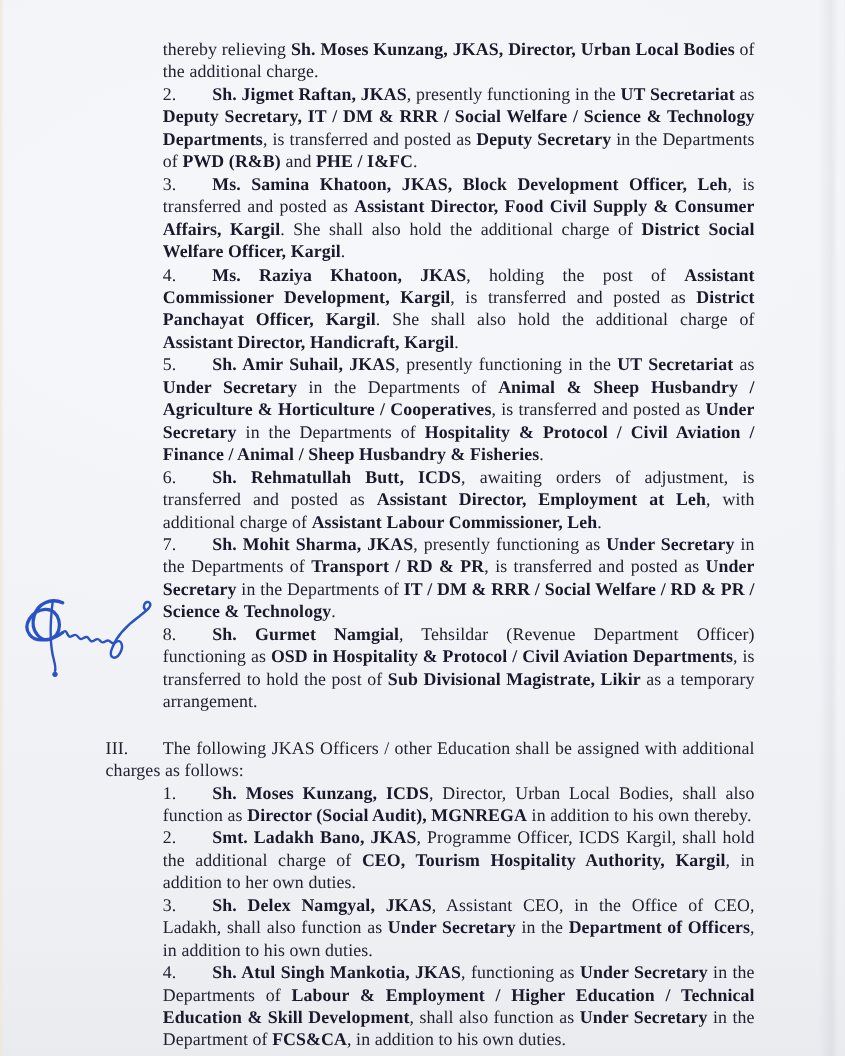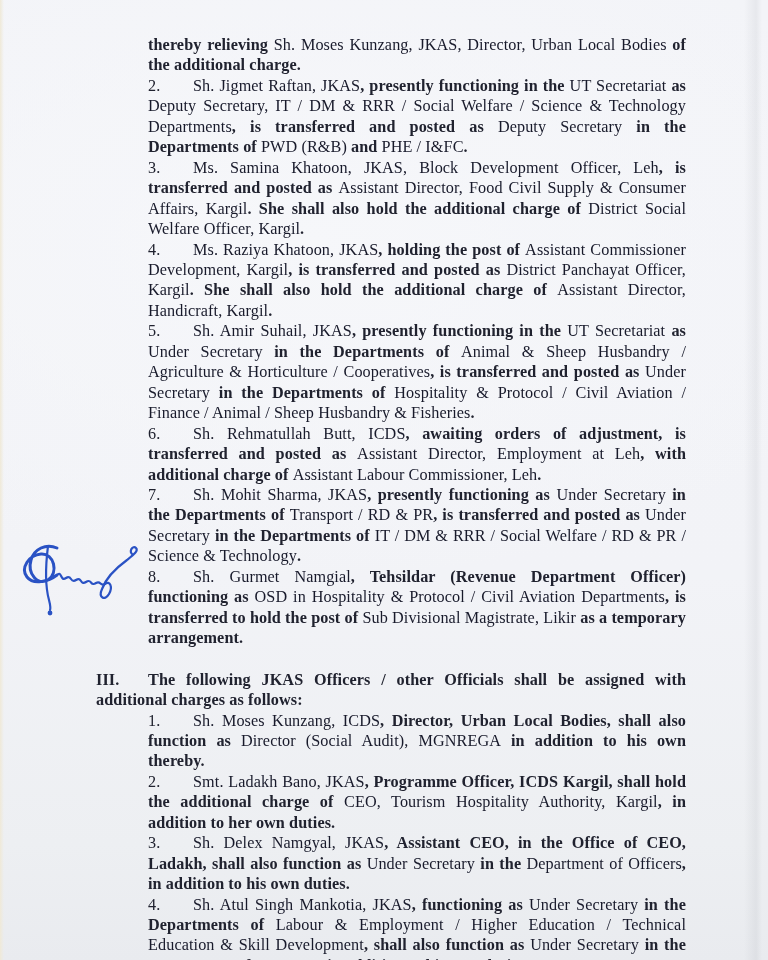--- a/index.html
+++ b/index.html
@@ -24,23 +24,23 @@
     width: 538px;
     font-size: 16.2px;
     line-height: 20.45px;
     color: #20222f;
     text-align: justify;
     letter-spacing: 0.1px;
   }
   p.para { margin: 0; padding: 0; }
   p.sec3 { margin-left: -52px; margin-top: 21px; }
   .num { display: inline-block; width: 45px; }
-  p.sec3 .num { width: 52px; font-weight: bold; }
-  .b { font-weight: normal; color: #181a2b; }
-  .r { font-weight: bold; margin-top: 28px; }
+  p.sec3 .num { width: 52px; font-weight: normal; }
+  .b { font-weight: bold; color: #181a2b; }
+  .r { font-weight: normal; margin-top: 28px; }
   .signature {
     position: absolute;
     left: 10px; top: 540px;
     width: 136px; height: 82px;
   }
   .signature path { stroke: #2a52c4; stroke-width: 3; fill: none; stroke-linecap: round; stroke-linejoin: round; }
   .signature .thin { stroke-width: 2.2; }
   .signature .dot { fill: #2a52c4; stroke: none; }
 </style>
 </head>
@@ -58,20 +58,20 @@
 
   <div class="content">
     <p class="para"><span class="r">thereby relieving </span><span class="b">Sh. Moses Kunzang, JKAS, Director, Urban Local Bodies</span><span class="r"> of the additional charge.</span></p>
     <p class="para"><span class="num">2.</span><span class="b">Sh. Jigmet Raftan, JKAS</span><span class="r">, presently functioning in the </span><span class="b">UT Secretariat</span><span class="r"> as </span><span class="b">Deputy Secretary, IT / DM &amp; RRR / Social Welfare / Science &amp; Technology Departments</span><span class="r">, is transferred and posted as </span><span class="b">Deputy Secretary</span><span class="r"> in the Departments of </span><span class="b">PWD (R&amp;B)</span><span class="r"> and </span><span class="b">PHE / I&amp;FC</span><span class="r">.</span></p>
     <p class="para"><span class="num">3.</span><span class="b">Ms. Samina Khatoon, JKAS, Block Development Officer, Leh</span><span class="r">, is transferred and posted as </span><span class="b">Assistant Director, Food Civil Supply &amp; Consumer Affairs, Kargil</span><span class="r">. She shall also hold the additional charge of </span><span class="b">District Social Welfare Officer, Kargil</span><span class="r">.</span></p>
     <p class="para"><span class="num">4.</span><span class="b">Ms. Raziya Khatoon, JKAS</span><span class="r">, holding the post of </span><span class="b">Assistant Commissioner Development, Kargil</span><span class="r">, is transferred and posted as </span><span class="b">District Panchayat Officer, Kargil</span><span class="r">. She shall also hold the additional charge of </span><span class="b">Assistant Director, Handicraft, Kargil</span><span class="r">.</span></p>
     <p class="para"><span class="num">5.</span><span class="b">Sh. Amir Suhail, JKAS</span><span class="r">, presently functioning in the </span><span class="b">UT Secretariat</span><span class="r"> as </span><span class="b">Under Secretary</span><span class="r"> in the Departments of </span><span class="b">Animal &amp; Sheep Husbandry / Agriculture &amp; Horticulture / Cooperatives</span><span class="r">, is transferred and posted as </span><span class="b">Under Secretary</span><span class="r"> in the Departments of </span><span class="b">Hospitality &amp; Protocol / Civil Aviation / Finance / Animal / Sheep Husbandry &amp; Fisheries</span><span class="r">.</span></p>
     <p class="para"><span class="num">6.</span><span class="b">Sh. Rehmatullah Butt, ICDS</span><span class="r">, awaiting orders of adjustment, is transferred and posted as </span><span class="b">Assistant Director, Employment at Leh</span><span class="r">, with additional charge of </span><span class="b">Assistant Labour Commissioner, Leh</span><span class="r">.</span></p>
     <p class="para"><span class="num">7.</span><span class="b">Sh. Mohit Sharma, JKAS</span><span class="r">, presently functioning as </span><span class="b">Under Secretary</span><span class="r"> in the Departments of </span><span class="b">Transport / RD &amp; PR</span><span class="r">, is transferred and posted as </span><span class="b">Under Secretary</span><span class="r"> in the Departments of </span><span class="b">IT / DM &amp; RRR / Social Welfare / RD &amp; PR / Science &amp; Technology</span><span class="r">.</span></p>
     <p class="para"><span class="num">8.</span><span class="b">Sh. Gurmet Namgial</span><span class="r">, Tehsildar (Revenue Department Officer) functioning as </span><span class="b">OSD in Hospitality &amp; Protocol / Civil Aviation Departments</span><span class="r">, is transferred to hold the post of </span><span class="b">Sub Divisional Magistrate, Likir</span><span class="r"> as a temporary arrangement.</span></p>
-    <p class="para sec3"><span class="num">III.</span><span class="r">The following JKAS Officers / other Officials shall be assigned with additional charges as follows:</span></p>
+    <p class="para sec3"><span class="num">III.</span><span class="r">The following JKAS Officers / other Education shall be assigned with additional charges as follows:</span></p>
     <p class="para"><span class="num">1.</span><span class="b">Sh. Moses Kunzang, ICDS</span><span class="r">, Director, Urban Local Bodies, shall also function as </span><span class="b">Director (Social Audit), MGNREGA</span><span class="r"> in addition to his own thereby.</span></p>
     <p class="para"><span class="num">2.</span><span class="b">Smt. Ladakh Bano, JKAS</span><span class="r">, Programme Officer, ICDS Kargil, shall hold the additional charge of </span><span class="b">CEO, Tourism Hospitality Authority, Kargil</span><span class="r">, in addition to her own duties.</span></p>
     <p class="para"><span class="num">3.</span><span class="b">Sh. Delex Namgyal, JKAS</span><span class="r">, Assistant CEO, in the Office of CEO, Ladakh, shall also function as </span><span class="b">Under Secretary</span><span class="r"> in the </span><span class="b">Department of Officers</span><span class="r">, in addition to his own duties.</span></p>
     <p class="para"><span class="num">4.</span><span class="b">Sh. Atul Singh Mankotia, JKAS</span><span class="r">, functioning as </span><span class="b">Under Secretary</span><span class="r"> in the Departments of </span><span class="b">Labour &amp; Employment / Higher Education / Technical Education &amp; Skill Development</span><span class="r">, shall also function as </span><span class="b">Under Secretary</span><span class="r"> in the Department of </span><span class="b">FCS&amp;CA</span><span class="r">, in addition to his own duties.</span></p>
   </div>
 
 </div>
 
 </body></html>

